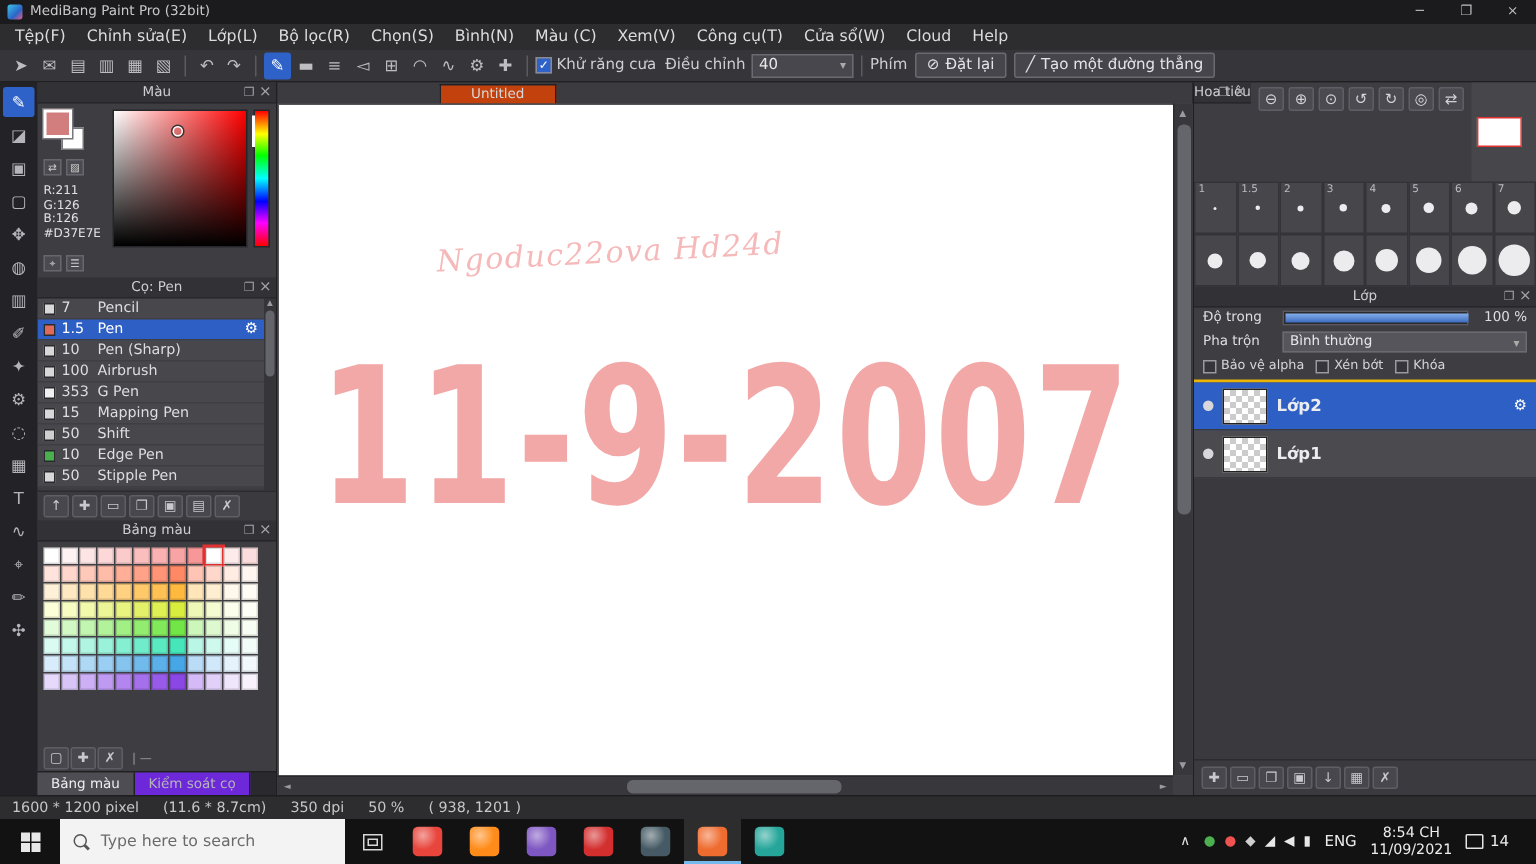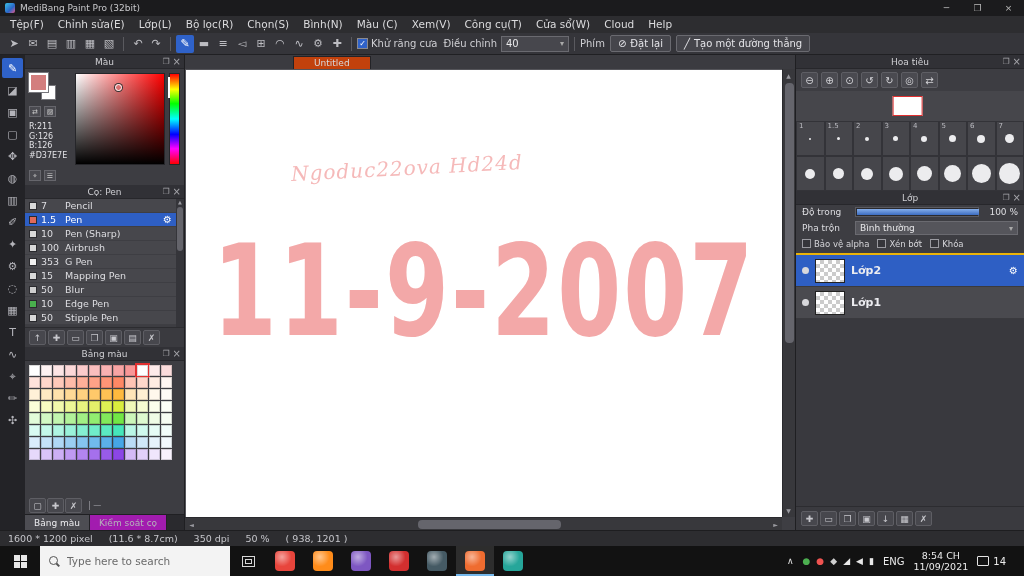--- a/index.html
+++ b/index.html
@@ -76,21 +76,21 @@
   .ft-btn{width:17px;height:15px;background:#47474d;border:1px solid #5e5e64;display:flex;align-items:center;justify-content:center;font-size:9px;color:#c8c8cd;border-radius:2px}
 
   
   .palette-panel{flex:1;display:flex;flex-direction:column;min-height:0}
   .pal-grid{display:grid;grid-template-columns:repeat(12,11px);gap:1px;padding:4px 4px 2px}
   .sw{width:11px;height:11px;border:1px solid rgba(0,0,0,.15)}
   .sw.selected{outline:2px solid #e03030;outline-offset:0}
   .pal-foot{height:17px;display:flex;align-items:center;gap:2px;padding:0 4px;margin-top:auto}
   .pal-dash{color:#9a9aa0;font-size:8px;margin-left:4px}
   .left-tabs{height:16px;display:flex;background:#2a2a2e;border-top:1px solid #202023;flex:none}
-  .ltab{padding:0 9px;font-size:9px;color:#b4b4ba;display:flex;align-items:center;background:#a21caf;border-right:1px solid #222226}
+  .ltab{padding:0 9px;font-size:9px;color:#b4b4ba;display:flex;align-items:center;background:#6d28d9;border-right:1px solid #222226}
   .ltab.active{background:#4d4d53;color:#ededf0}
 
   
   .docarea{flex:1;display:flex;flex-direction:column;background:#2a2a2e;min-width:0}
   .doc-tabbar{height:14px;background:#3b3b40;display:flex;align-items:flex-end;padding-left:108px;flex:none}
   .doc-tab{background:#c2410c;color:#d8d8dc;font-size:9px;padding:1px 20px;border:1px solid #232327;border-bottom:none}
   .canvas-wrap{flex:1;position:relative;background:#55555a}
   .canvas{position:absolute;left:1px;top:1px;right:13px;bottom:13px;background:#fff;overflow:hidden}
   .handwriting{position:absolute;left:105px;top:86px;font-family:"DejaVu Serif","Liberation Serif",serif;font-style:italic;font-size:20px;letter-spacing:1px;transform:rotate(-3deg);opacity:.8;white-space:nowrap}
   .bigtext{position:absolute;left:0;top:148px;width:100%;text-align:center;font-size:92px;font-weight:bold;letter-spacing:2px;transform:scaleY(1.38);transform-origin:top center;white-space:nowrap}
@@ -98,41 +98,41 @@
   .vthumb{position:absolute;left:2px;top:14px;width:9px;height:58%;background:#65656c;border-radius:4px}
   .hscroll{position:absolute;left:0;right:13px;bottom:0;height:13px;background:#38383c;border-top:1px solid #2a2a2e}
   .hthumb{position:absolute;top:2px;left:39%;width:24%;height:9px;background:#65656c;border-radius:4px}
   .sarr{position:absolute;color:#9a9aa0;font-size:6px;width:13px;height:13px;display:flex;align-items:center;justify-content:center}
   .sarr.up{top:0;right:0}.sarr.dn{bottom:0;right:0}
   .sarr.lf{left:0;top:0}.sarr.rt{right:0;top:0}
   .scroll-corner{position:absolute;right:0;bottom:0;width:13px;height:13px;background:#3e3e43}
 
   
   .rightcol{width:229px;background:#3d3d42;display:flex;flex-direction:column;border-left:1px solid #1f1f22;flex:none}
-  .nav-panel{height:66px;flex:none;display:flex;flex-direction:column}
+  .nav-panel{height:66px;flex:none;display:flex;flex-direction:row}
   .nav-icons{height:22px;display:flex;align-items:center;gap:3px;padding:0 5px}
   .nv-btn{width:17px;height:16px;background:#4a4a50;border:1px solid #5e5e64;border-radius:2px;display:flex;align-items:center;justify-content:center;font-size:10px;color:#d2d2d6}
   .nav-preview{flex:1;background:#46464b;position:relative}
   .nav-rect{position:absolute;left:50%;top:50%;transform:translate(-58%,-50%);width:30px;height:20px;background:#fff;border:1px solid #e03030}
 
   .bsize-panel{height:70px;flex:none;display:flex;flex-direction:column}
   .bs-grid{flex:1;display:grid;grid-template-columns:repeat(8,1fr);grid-auto-rows:1fr}
   .bs-cell{border:1px solid #333338;background:#46464b;position:relative;display:flex;align-items:center;justify-content:center}
   .bs-label{position:absolute;top:0;left:2px;font-size:7px;color:#bcbcc2}
   .bs-dot{background:#ececee;border-radius:50%;width:calc(var(--d)*1px);height:calc(var(--d)*1px)}
 
   .layers-panel{flex:1;display:flex;flex-direction:column;min-height:0}
   .lp-row{display:flex;align-items:center;gap:5px;padding:2px 6px;font-size:9px;color:#dedee2}
   .lp-label{width:48px;flex:none}
   .slider{flex:1;height:10px;background:#2a2a2e;border:1px solid #5a5a60;position:relative}
   .slider-fill{position:absolute;left:1px;top:1px;bottom:1px;width:100%;background:linear-gradient(to bottom,#85aeea,#3c6cc0)}
   .lp-val{width:34px;text-align:right;flex:none}
   .blend-dd{flex:1;height:14px;background:#55555b;border:1px solid #6a6a70;display:flex;align-items:center;justify-content:space-between;padding:0 4px;color:#e8e8ea}
   .checks{display:flex;gap:8px;padding:2px 6px 4px;font-size:8.5px;color:#d6d6da}
-  .chk{display:flex;align-items:flex-start;gap:3px}
+  .chk{display:flex;align-items:flex-end;gap:3px}
   .box{width:9px;height:9px;border:1px solid #9a9aa0;background:#35353a}
   .layer-list{border-top:2px solid #eab308}
   .layer-row{height:32px;display:flex;align-items:center;gap:6px;padding:0 6px;background:#4a4a4f;border-bottom:1px solid #3a3a3e;color:#ececf0;font-size:11px}
   .layer-row.selected{background:#2e5fc4}
   .vis-dot{width:7px;height:7px;border-radius:50%;background:#d8d8dc;flex:none}
   .thumb{width:30px;height:24px;border:1px solid #222;background-color:#fff;flex:none;
     background-image:linear-gradient(45deg,#ccc 25%,transparent 25%,transparent 75%,#ccc 75%),linear-gradient(45deg,#ccc 25%,transparent 25%,transparent 75%,#ccc 75%);
     background-position:0 0,4px 4px;background-size:8px 8px}
   .lname{flex:1;font-weight:bold}
   .layer-filler{flex:1;background:#39393e}
@@ -423,21 +423,21 @@
             <div class="brush-row">
               <span class="chip" style="background: rgb(216, 216, 216);"></span>
               <span class="bsize">15</span>
               <span class="bname">Mapping Pen</span>
               <span class="gear-icon"></span>
             </div>
 
             <div class="brush-row">
               <span class="chip" style="background: rgb(207, 207, 207);"></span>
               <span class="bsize">50</span>
-              <span class="bname">Blur</span>
+              <span class="bname">Shift</span>
               <span class="gear-icon"></span>
             </div>
 
             <div class="brush-row">
               <span class="chip" style="background: rgb(73, 176, 77);"></span>
               <span class="bsize">10</span>
               <span class="bname">Edge Pen</span>
               <span class="gear-icon"></span>
             </div>
 

